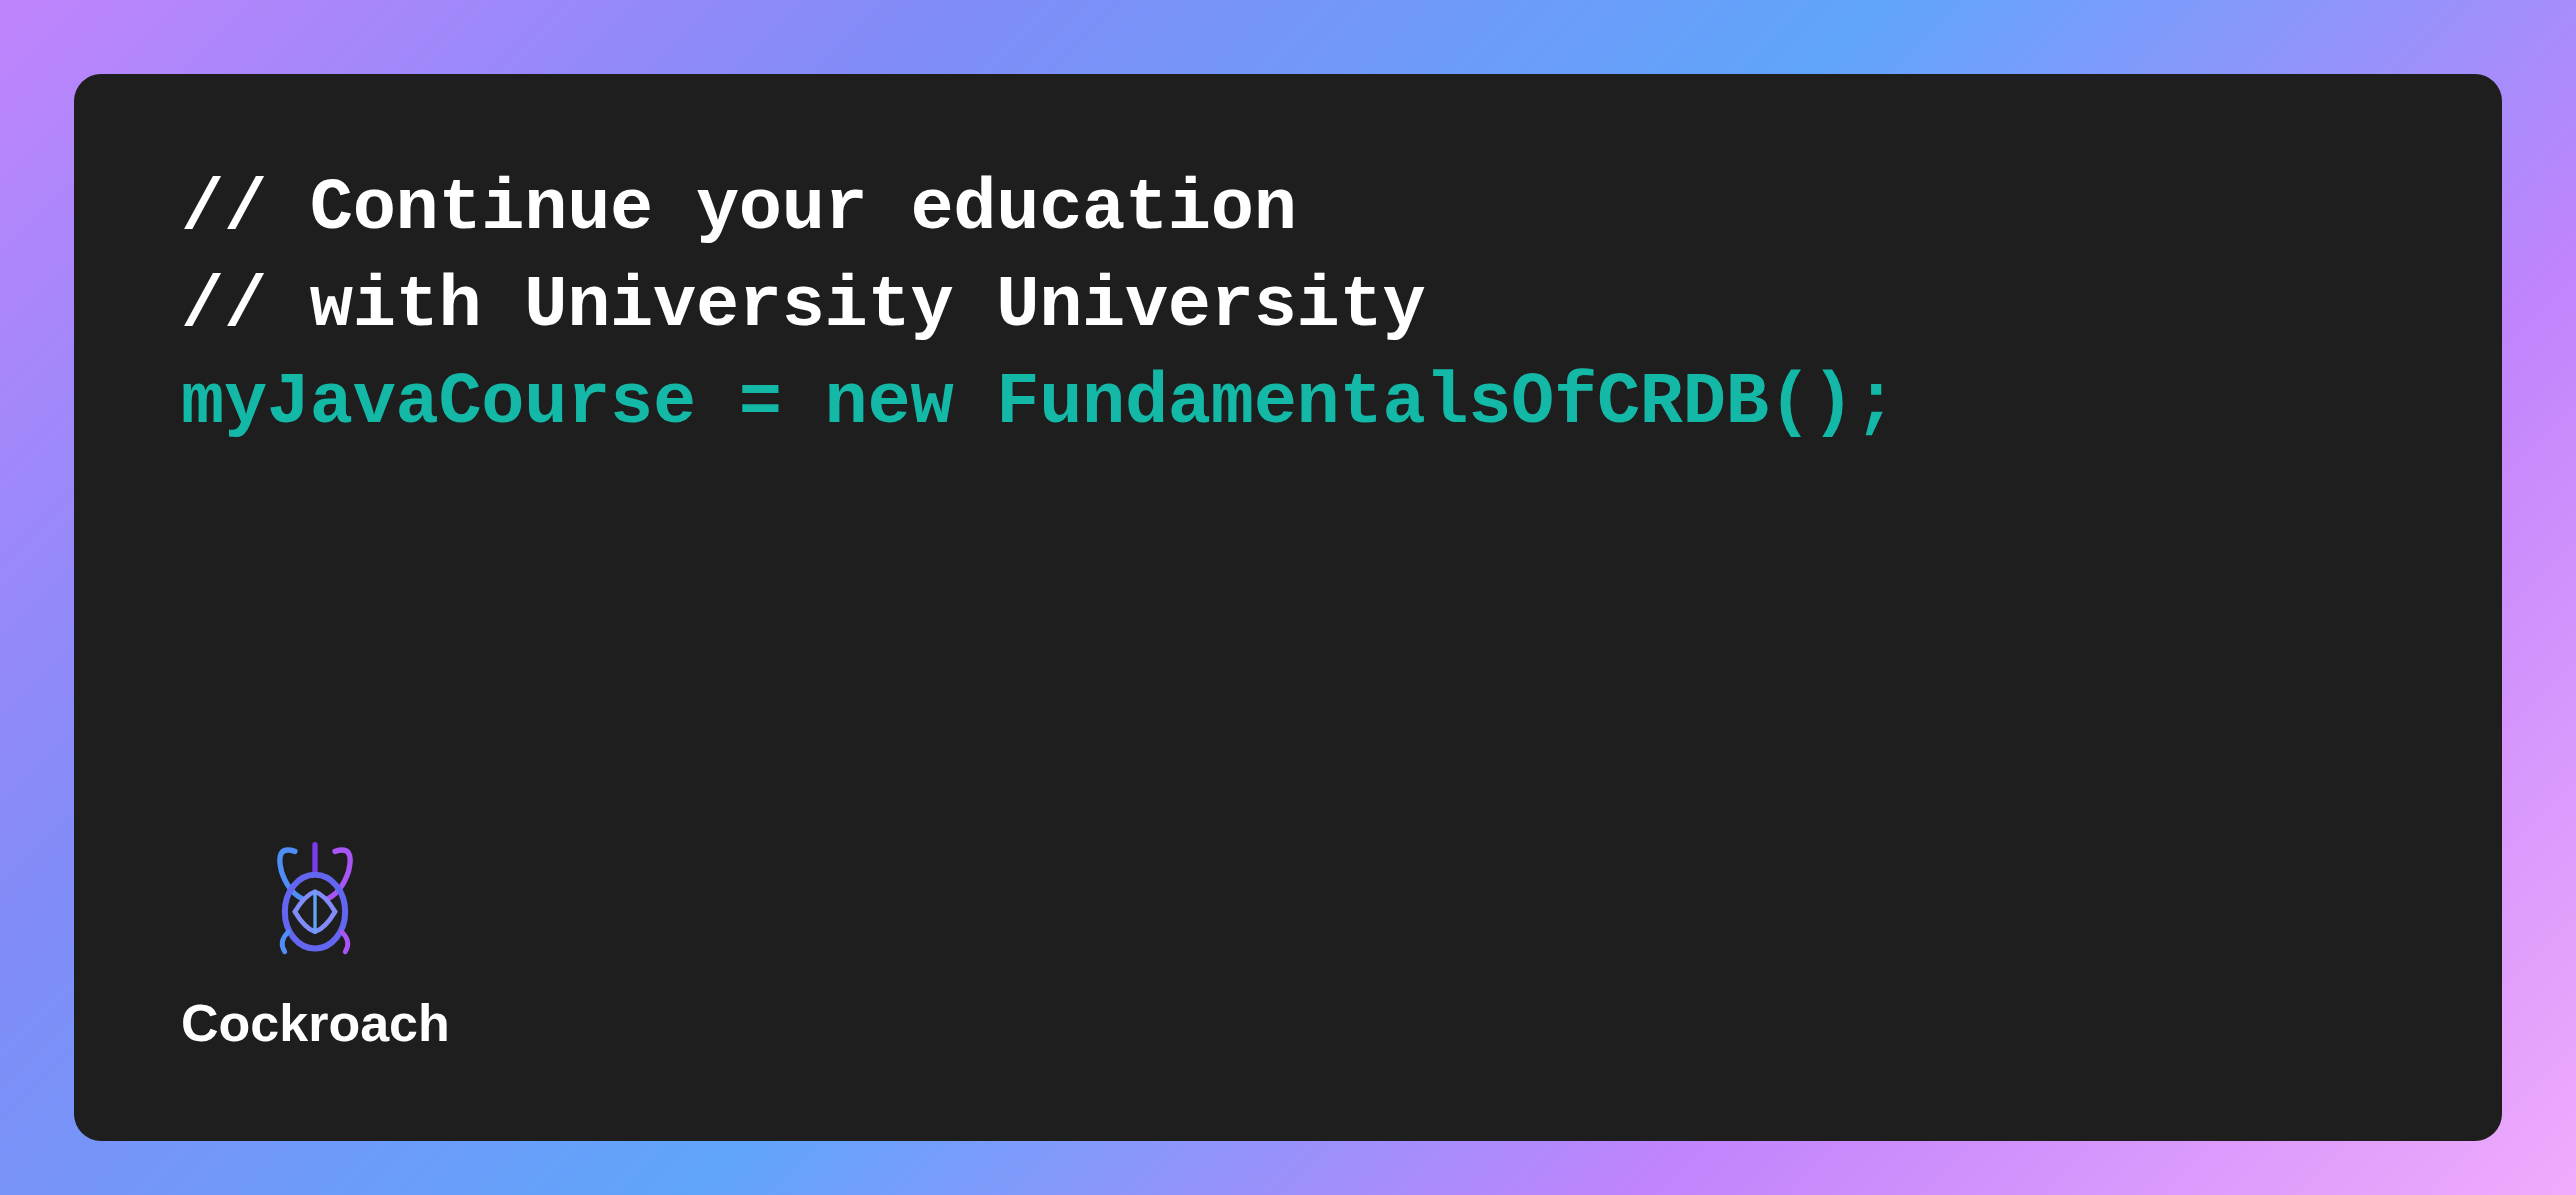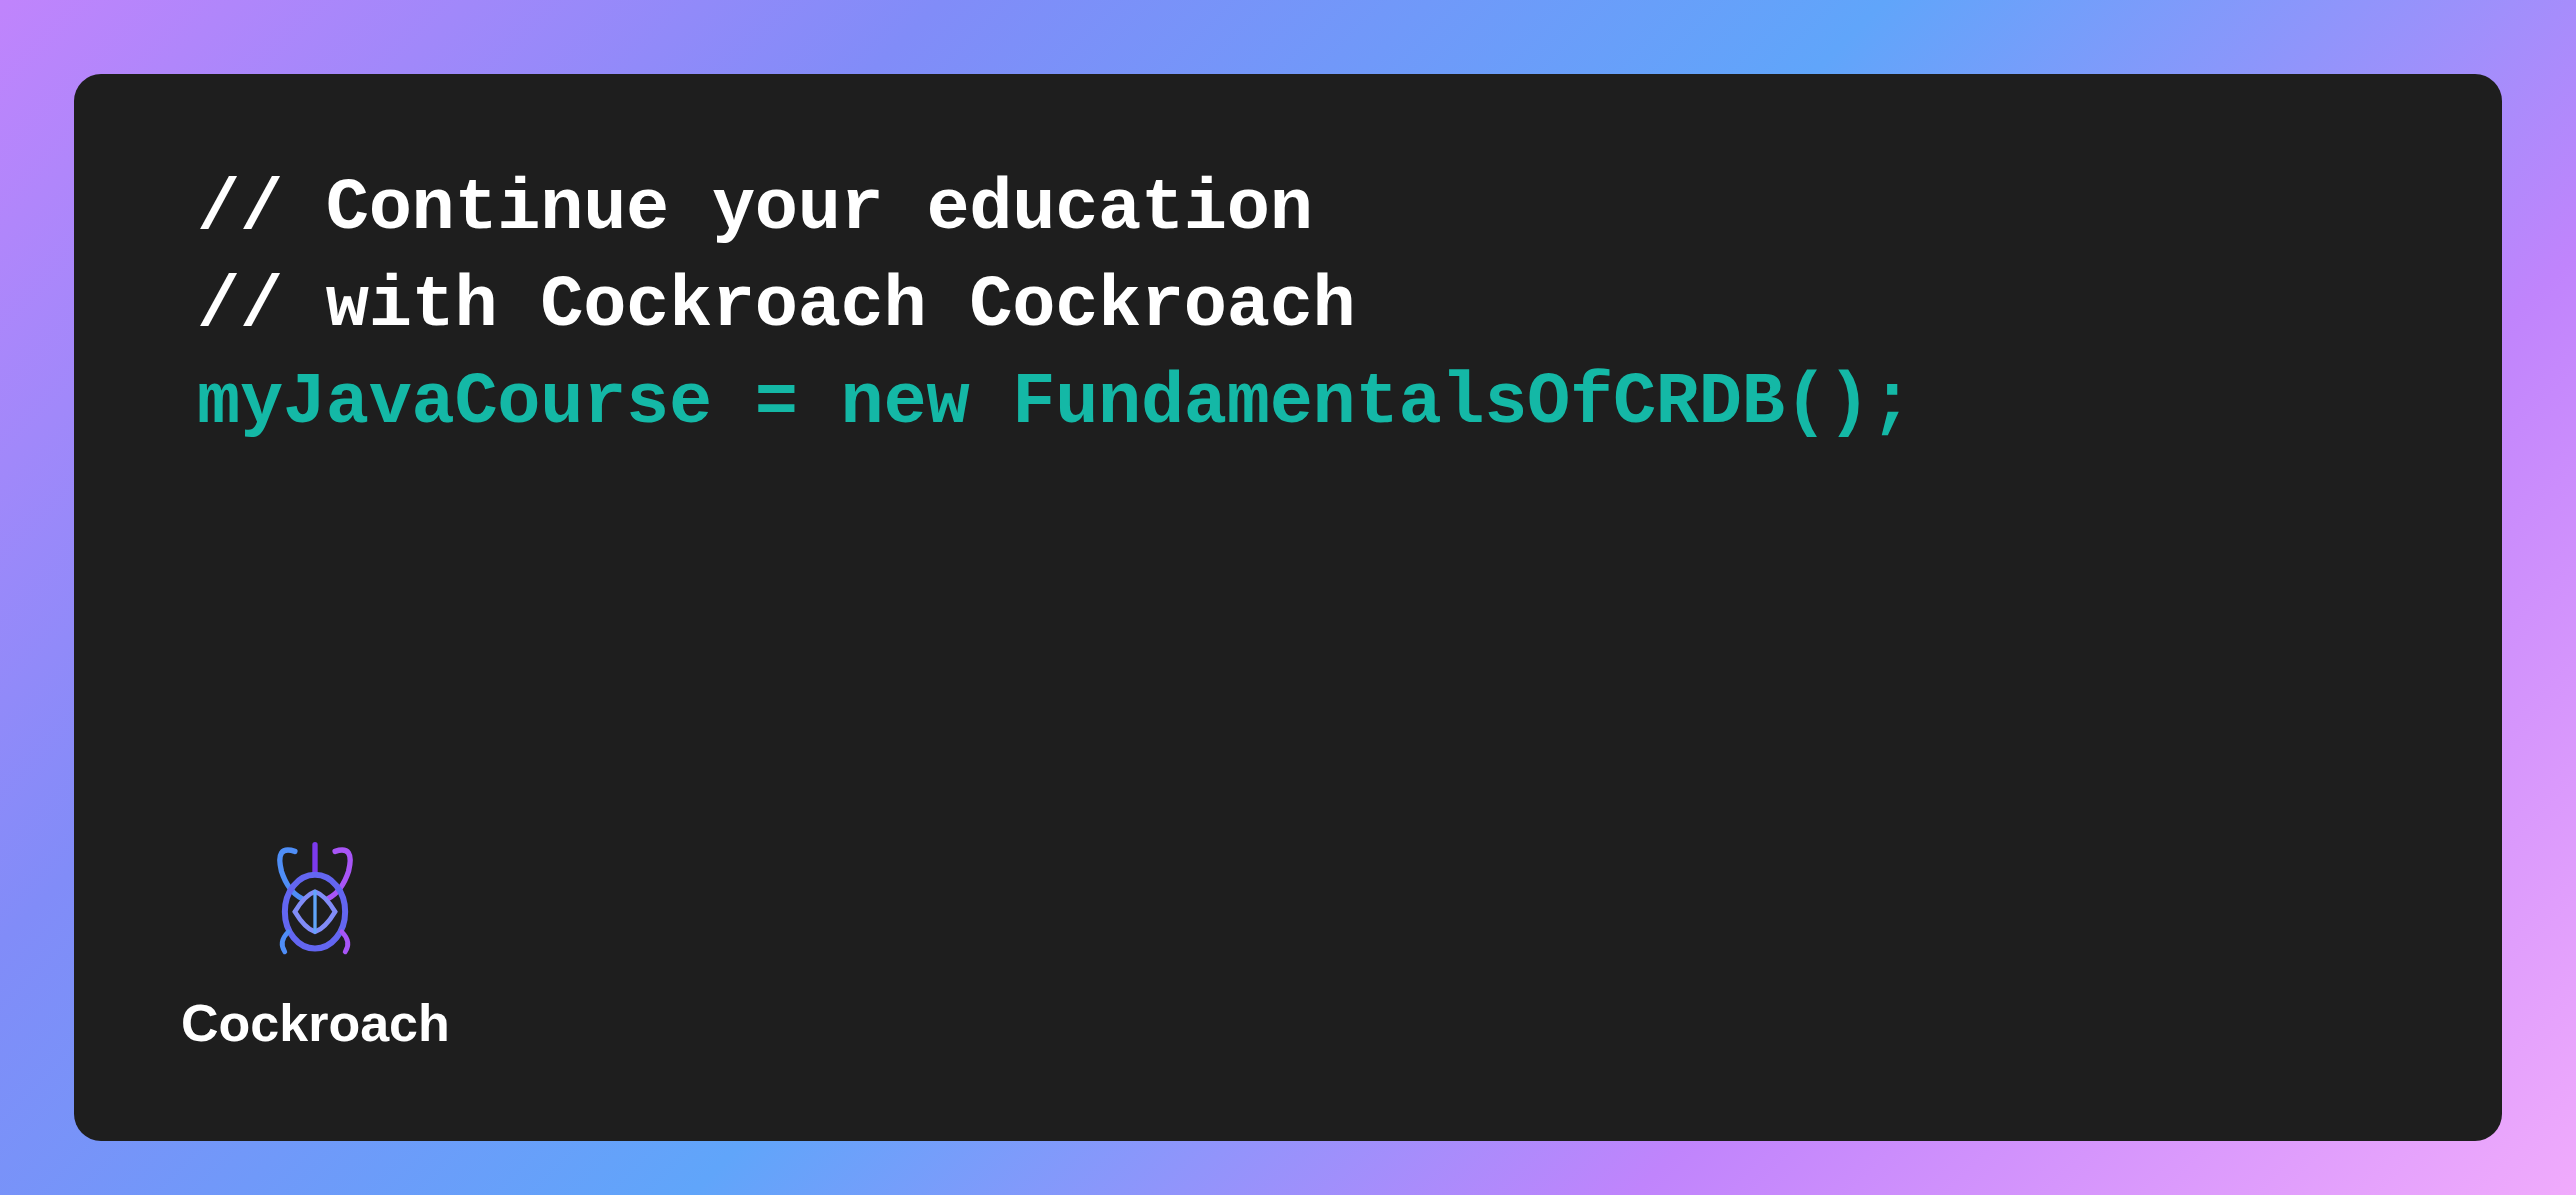--- a/index.html
+++ b/index.html
@@ -38,21 +38,20 @@
       display: flex;
       flex-direction: column;
       justify-content: space-between;
       padding: 87px 107px 87px 107px;
     }
 
     .code-section {
       display: flex;
       flex-direction: column;
       gap: 0;
-      margin-left: 16px;
     }
 
     .code-line {
       font-family: 'Courier New', Courier, monospace;
       font-size: 72px;
       font-weight: 700;
       color: #ffffff;
       line-height: 1.35;
       letter-spacing: -0.3px;
       white-space: pre;
@@ -102,21 +101,21 @@
     }
   </style>
 </head>
 <body>
 
 <div class="background-gradient"></div>
 
 <div class="card-container">
   <div class="code-section">
     <div class="code-line comment">// Continue your education</div>
-    <div class="code-line comment">// with Cockroach Cockroach</div>
+    <div class="code-line comment">// with University University</div>
     <div class="code-line statement">myJavaCourse = new FundamentalsOfCRDB();</div>
   </div>
 
   <div class="bottom-section">
 
     <div class="logo-section">
       <svg class="logo-icon" viewBox="0 0 200 200" xmlns="http://www.w3.org/2000/svg">
 
         <g transform="translate(100, 100)">
 

